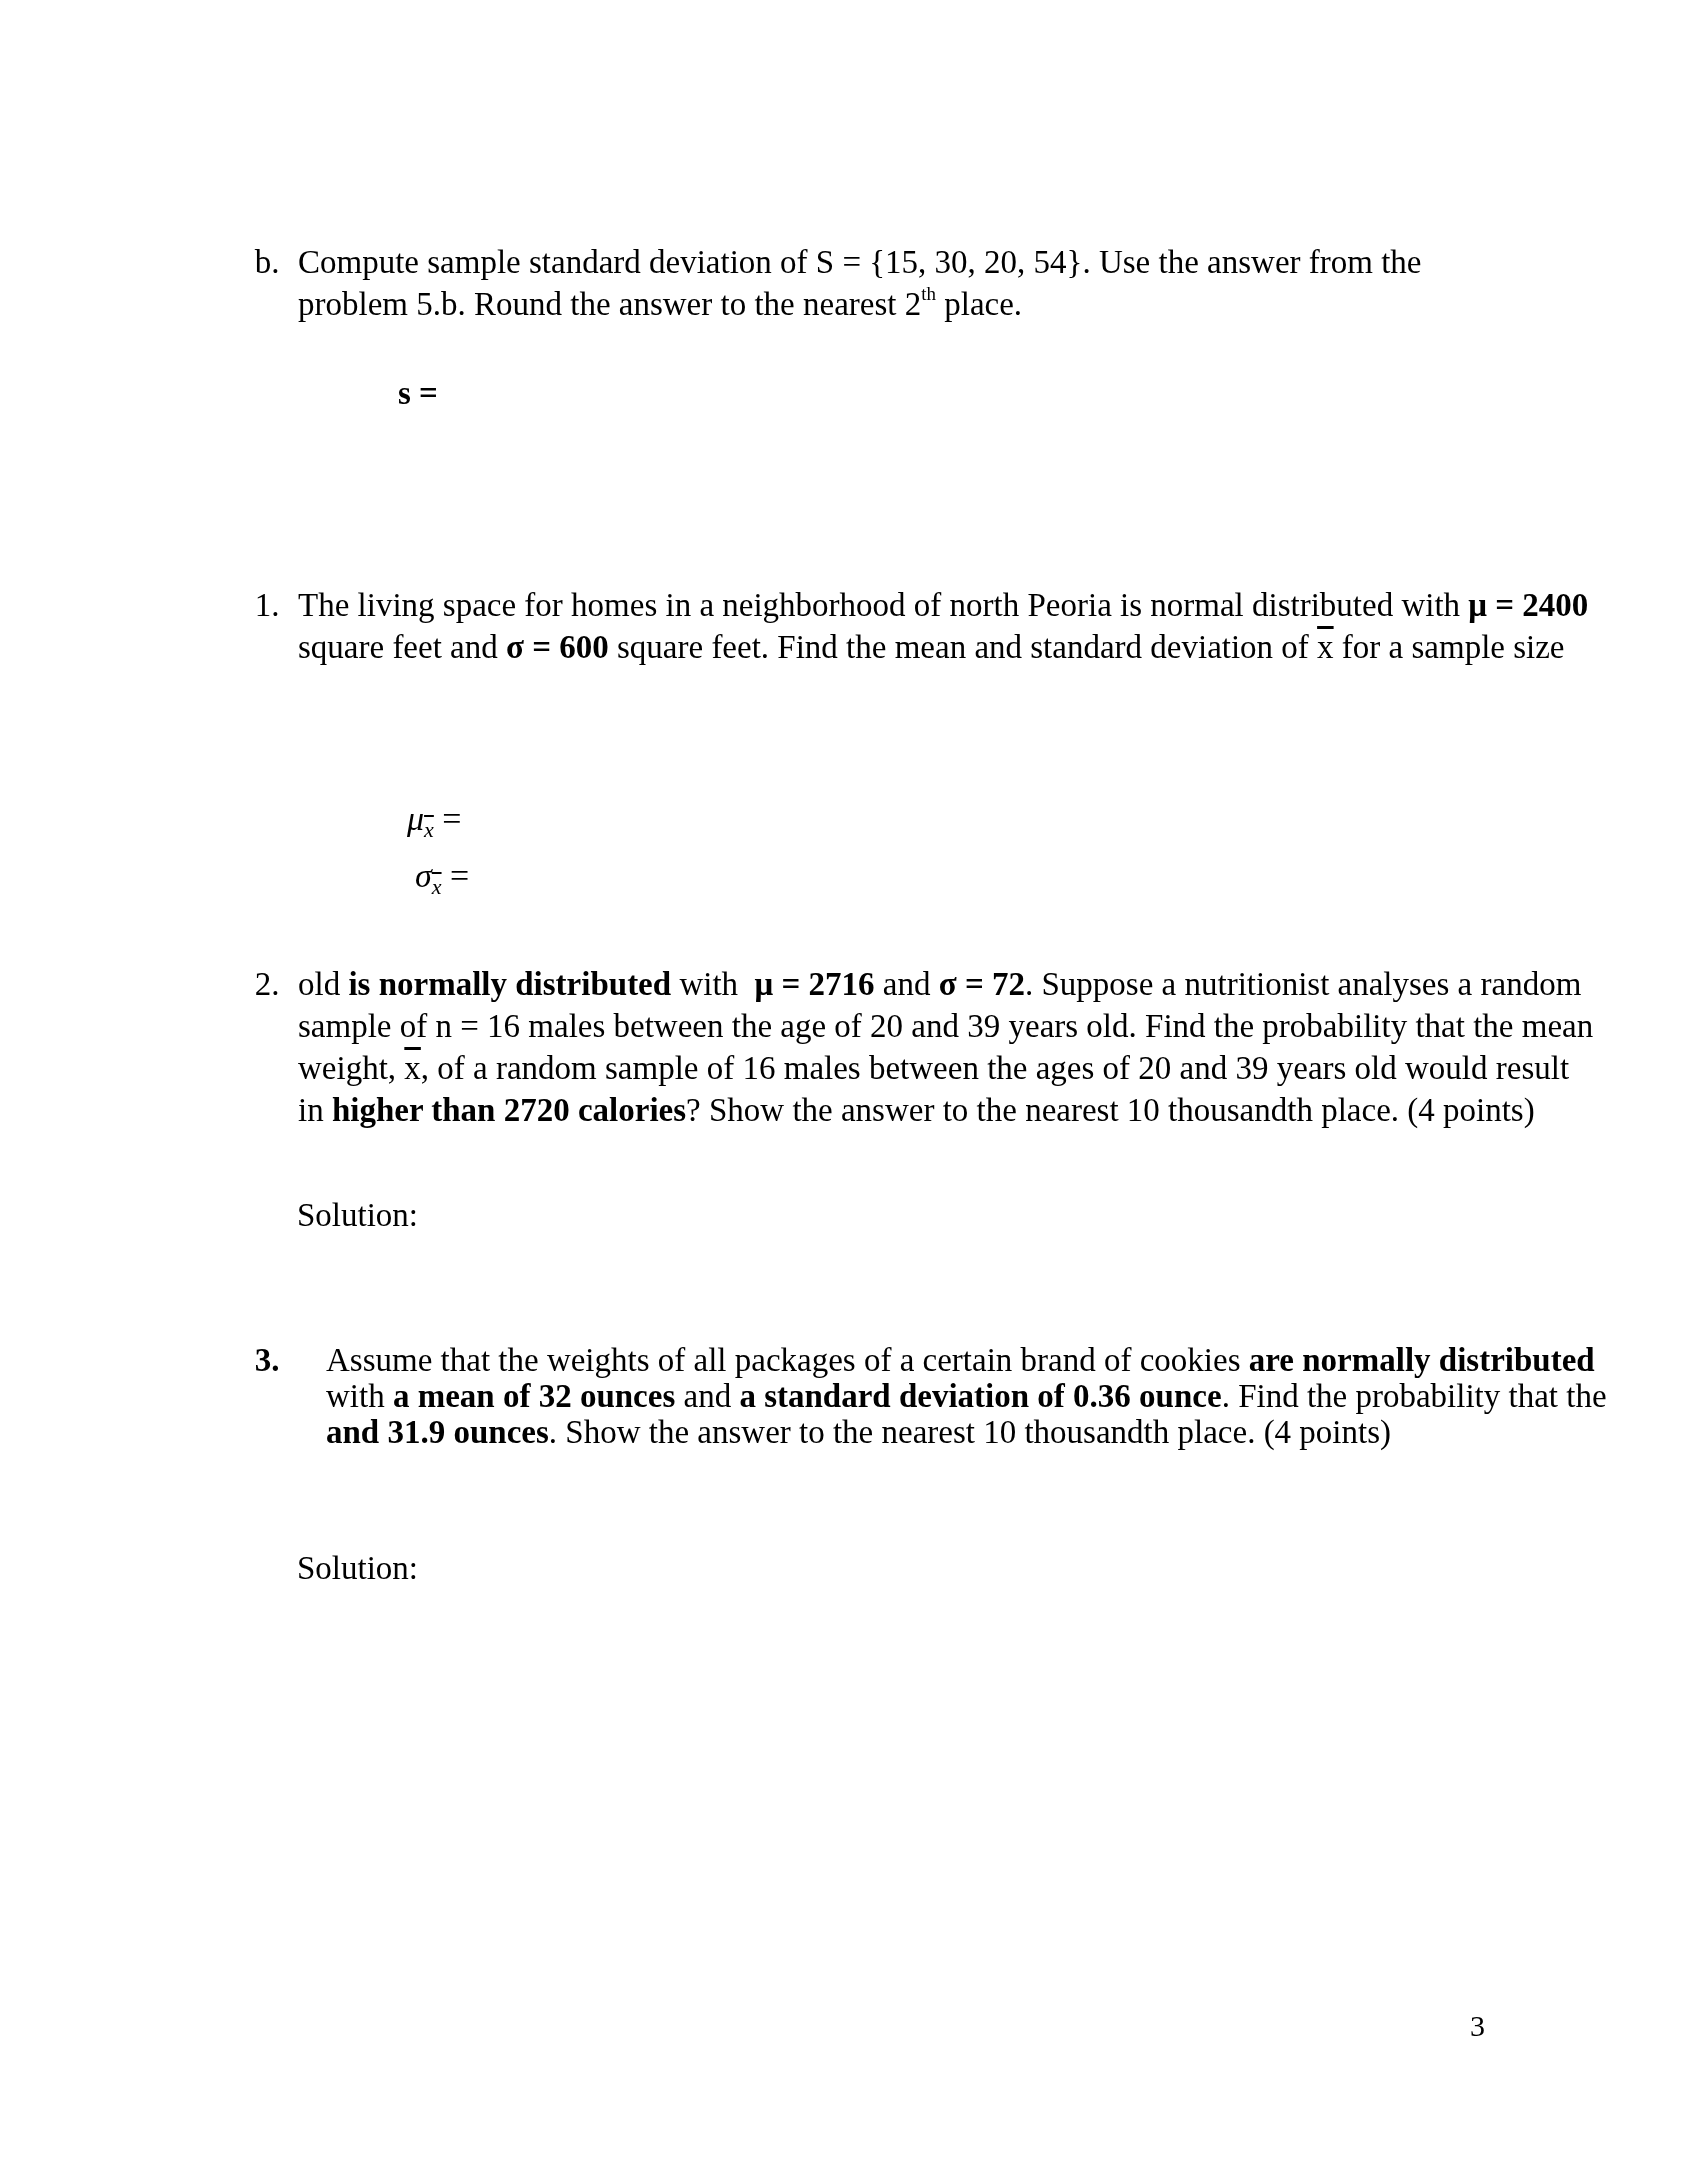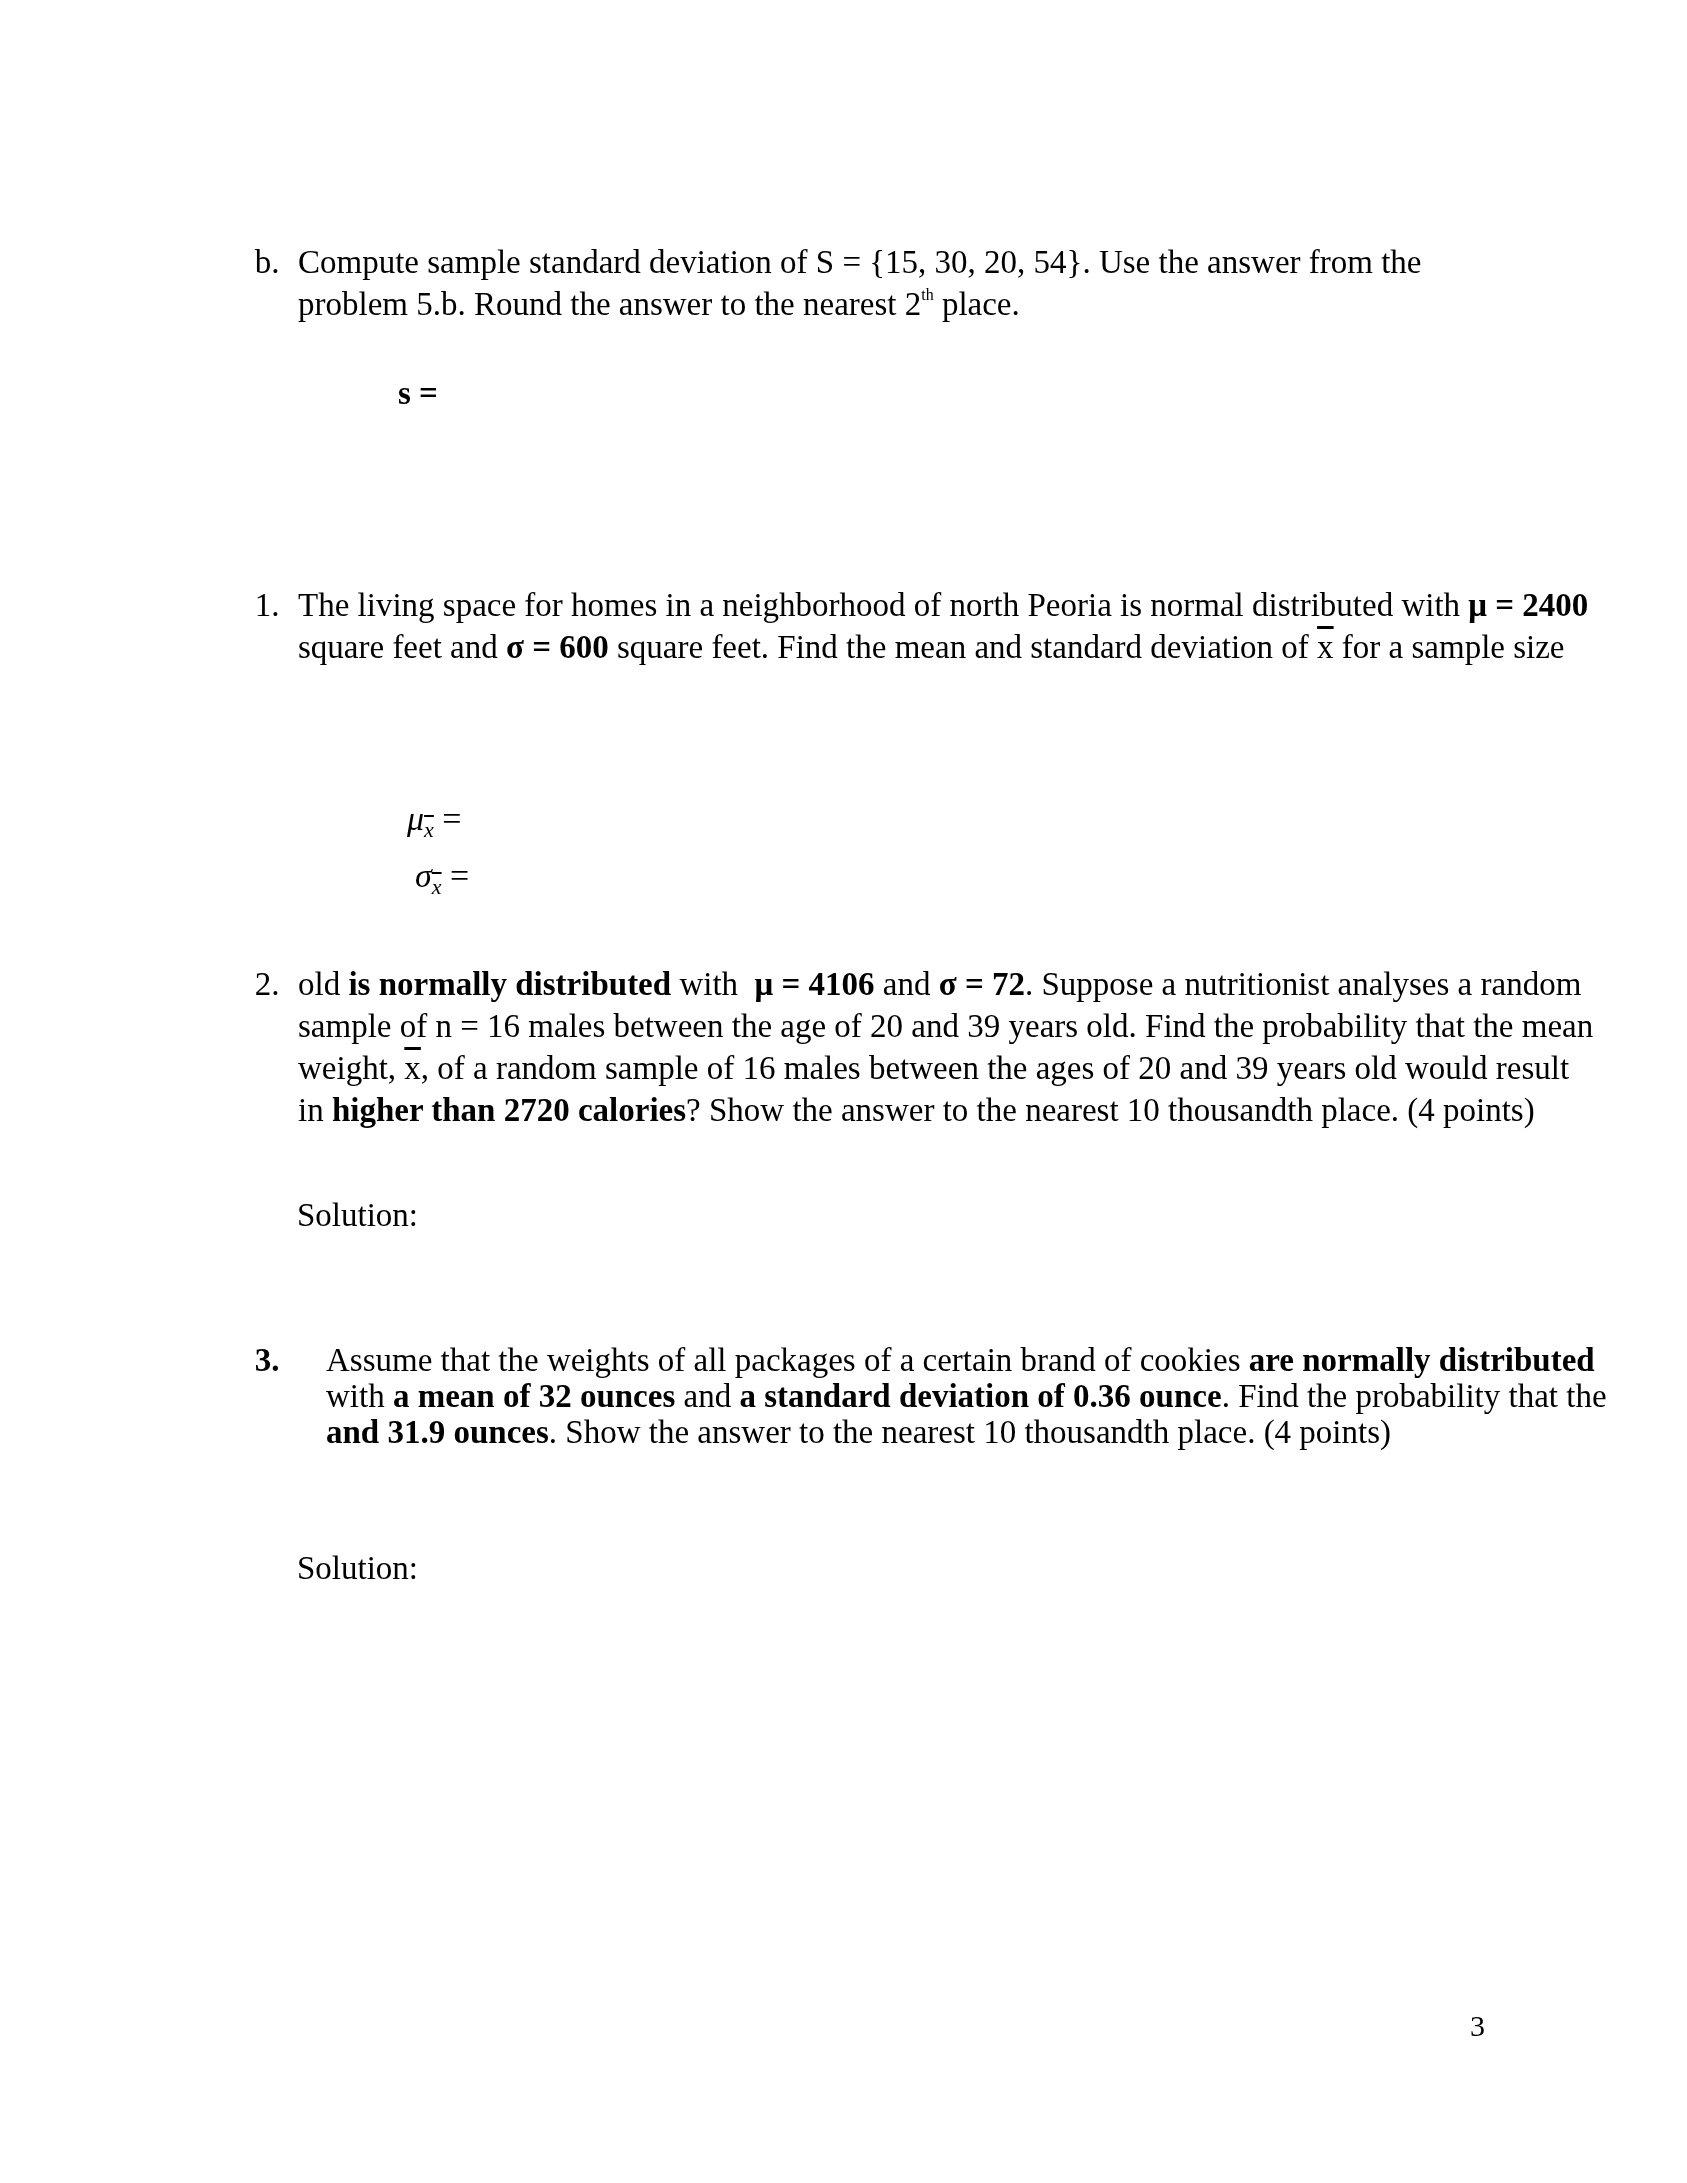--- a/index.html
+++ b/index.html
@@ -17,21 +17,21 @@
   .block { position:absolute; left:298px; }
   .line { white-space:pre; line-height:42px; }
   .lh54 .line { line-height:36px;margin-left:28px; }
   .marker { position:absolute; right:100%; margin-right:18.5px; top:0; line-height:42px; white-space:pre; }
   .ansline { position:absolute; white-space:pre; line-height:42px; }
 
   
   .sg-b  { font-weight:bold; }
   .sg-i  { font-style:italic; }
   .sg-ov { text-decoration:overline; }
-  .sg-sup { font-size:16px; vertical-align:15px; line-height:0; }
+  .sg-sup { font-size:19px; vertical-align:15px; line-height:0; }
   .sg-sub { font-size:22px; vertical-align:-7.3px; line-height:0; }
 
   .frac {
     display:inline-block;
     vertical-align:-16px;
     text-align:center;
     font-style:italic;
     font-size:24px;
     line-height:1;
     margin:0 5.3px;
@@ -67,21 +67,21 @@
         <div class="line"><span class="">square feet and </span><span class="sg-b">σ = 600</span><span class=""> square feet. Find the mean and standard deviation of </span><span class="sg-ov">x</span><span class=""> for a sample size</span></div>
       </div>
   </div>
 
   <div class="ansline mu-line" style="left:407px; top:762px;margin-top:36px;"><span class="sg-i">μ</span><span class="sg-i sg-sub sg-ov">x</span><span class=""> =</span></div>
   <div class="ansline sigma-line" style="left:415px; top:855px;font-family:Liberation Serif, serif;"><span class="sg-i">σ</span><span class="sg-i sg-sub sg-ov">x</span><span class=""> =</span></div>
 
   <div class="block" style="top:963px;">
     <span class="marker"><span class="">2.</span></span>
     <div>
-        <div class="line"><span class="">old </span><span class="sg-b">is normally distributed</span><span class=""> with  </span><span class="sg-b">μ = 4106</span><span class=""> and </span><span class="sg-b">σ = 72</span><span class="">. Suppose a nutritionist analyses a random</span></div>
+        <div class="line"><span class="">old </span><span class="sg-b">is normally distributed</span><span class=""> with  </span><span class="sg-b">μ = 2716</span><span class=""> and </span><span class="sg-b">σ = 72</span><span class="">. Suppose a nutritionist analyses a random</span></div>
         <div class="line"><span class="">sample of n = 16 males between the age of 20 and 39 years old. Find the probability that the mean</span></div>
         <div class="line"><span class="">weight, </span><span class="sg-ov">x</span><span class="">, of a random sample of 16 males between the ages of 20 and 39 years old would result</span></div>
         <div class="line"><span class="">in </span><span class="sg-b">higher than 2720 calories</span><span class="">? Show the answer to the nearest 10 thousandth place. (4 points)</span></div>
       </div>
   </div>
 
   <div class="ansline" style="left:297px; top:1194px;">Solution:</div>
 
   <div class="block lh54" style="top:1342px;">
     <span class="marker" style="line-height:36px;"><span class="sg-b">3.</span></span>

